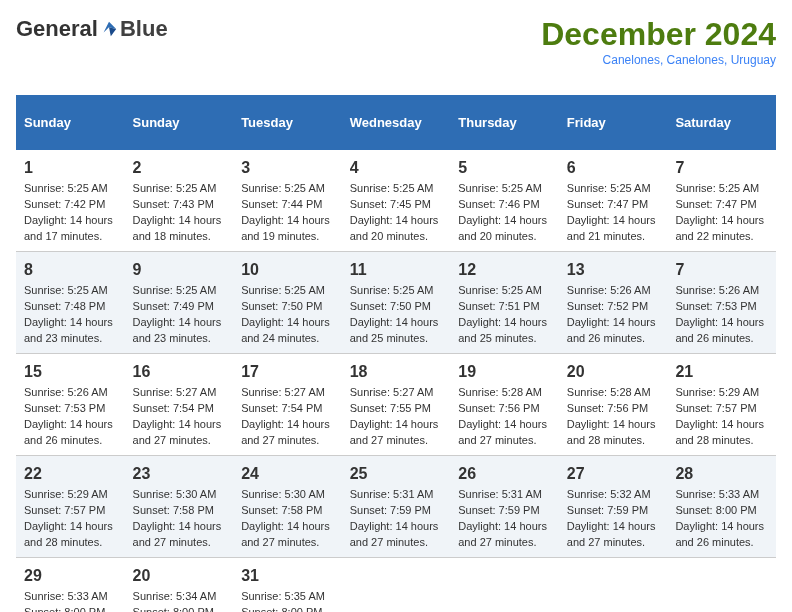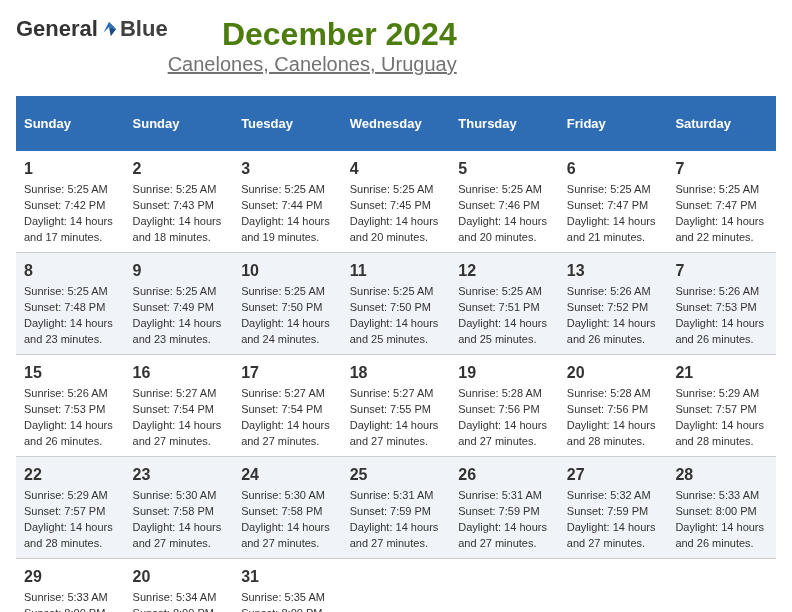--- a/index.html
+++ b/index.html
@@ -5,22 +5,23 @@
     * { box-sizing: border-box; margin: 0; padding: 0; }
     body {
       font-family: Arial, sans-serif;
       background: #fff;
       width: 792px;
       min-height: 612px;
       padding: 16px;
     }
     .header {
       display: flex;
+      justify-content: space-between;
       align-items: flex-start;
-      margin-bottom: 20px;
+      margin-bottom: 28px;
     }
     .logo {
       display: flex;
       flex-direction: column;
       align-items: flex-start;
     }
     .logo-text {
       font-size: 22px;
       font-weight: bold;
       color: #333;
@@ -37,23 +38,22 @@
     }
     .title-block {
       text-align: right;
     }
     .month-title {
       font-size: 32px;
       font-weight: bold;
       color: #4d7c0f;
     }
     .location {
-      font-size: 20px;
-      color: #737373;
-      text-decoration: underline;
+      font-size: 12px;
+      color: #3b82f6;
     }
     table {
       width: 100%;
       border-collapse: collapse;
       font-size: 11px;
     }
     thead tr th {
       background-color: #2e6db4;
       color: #fff;
       text-align: left;

